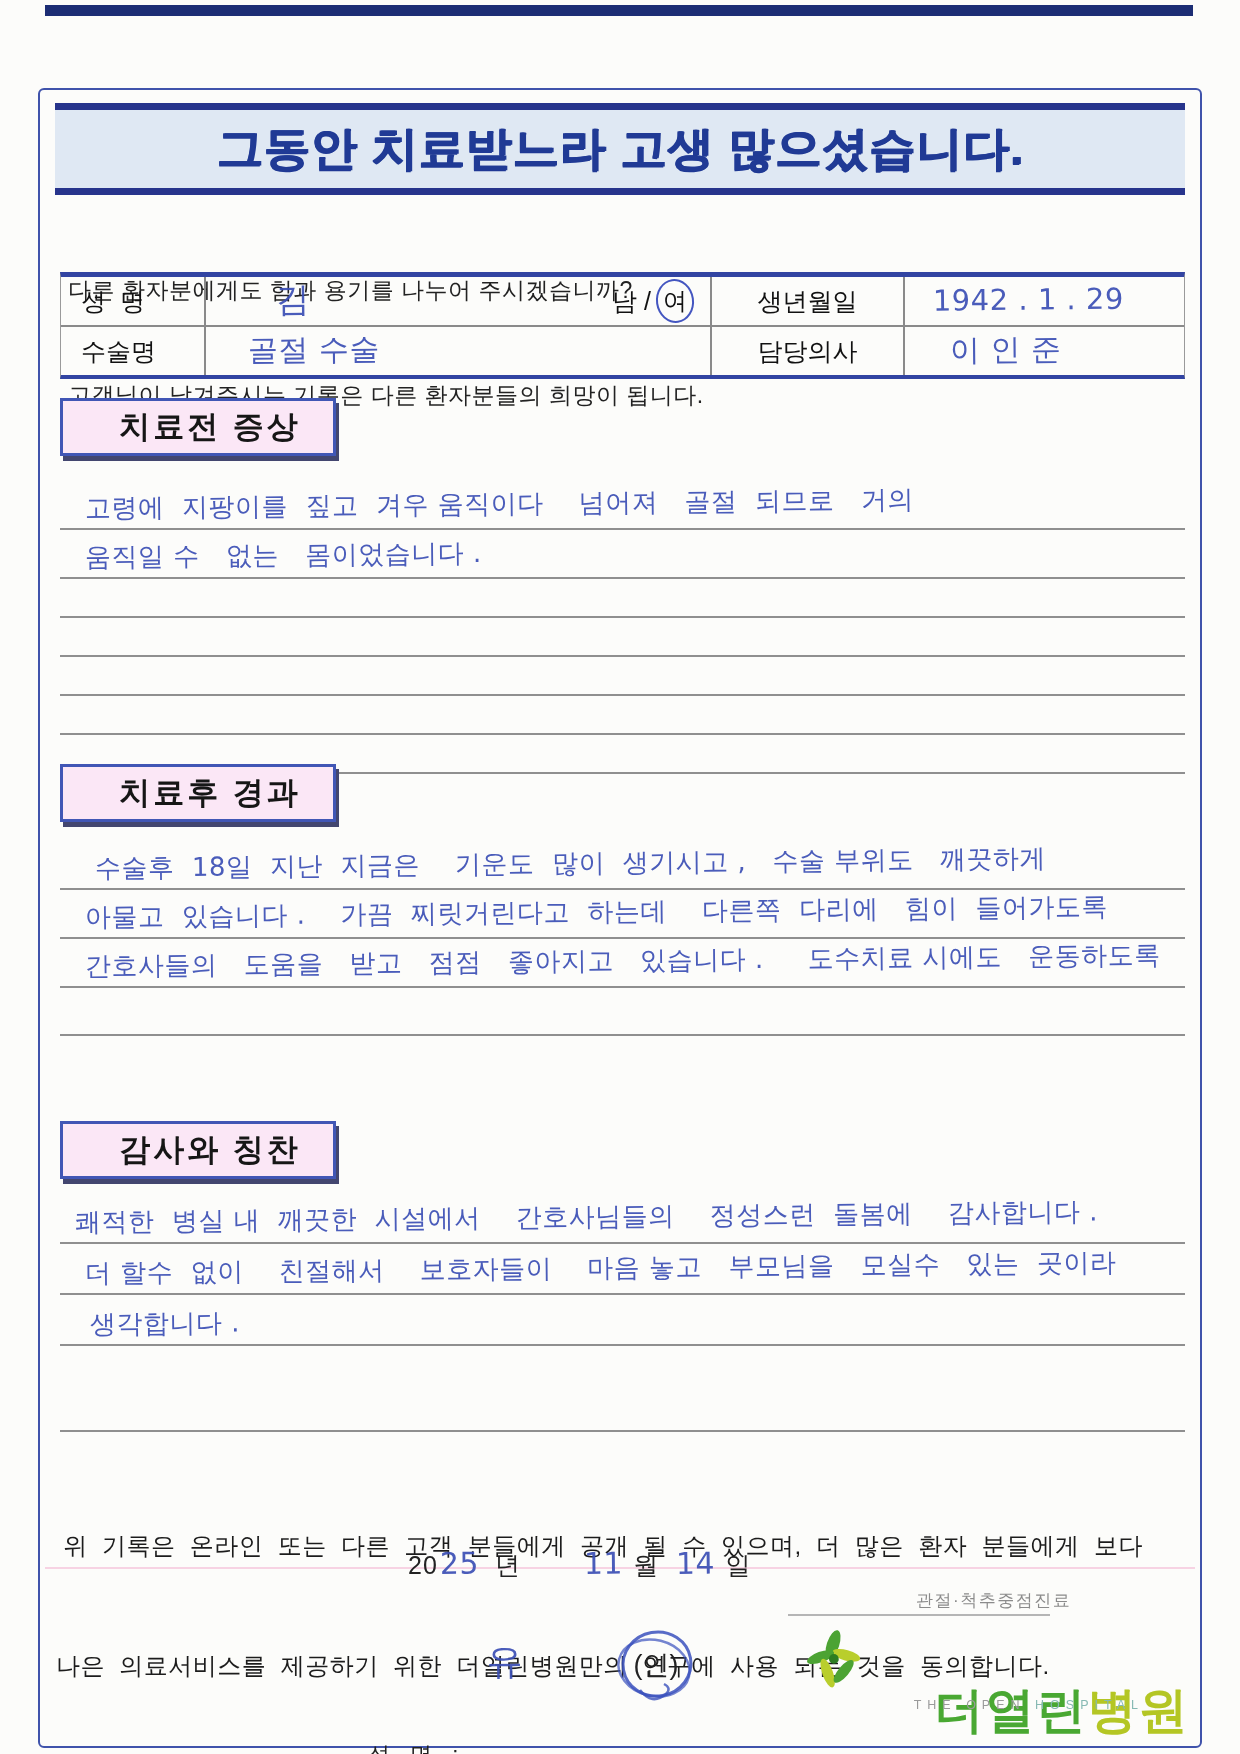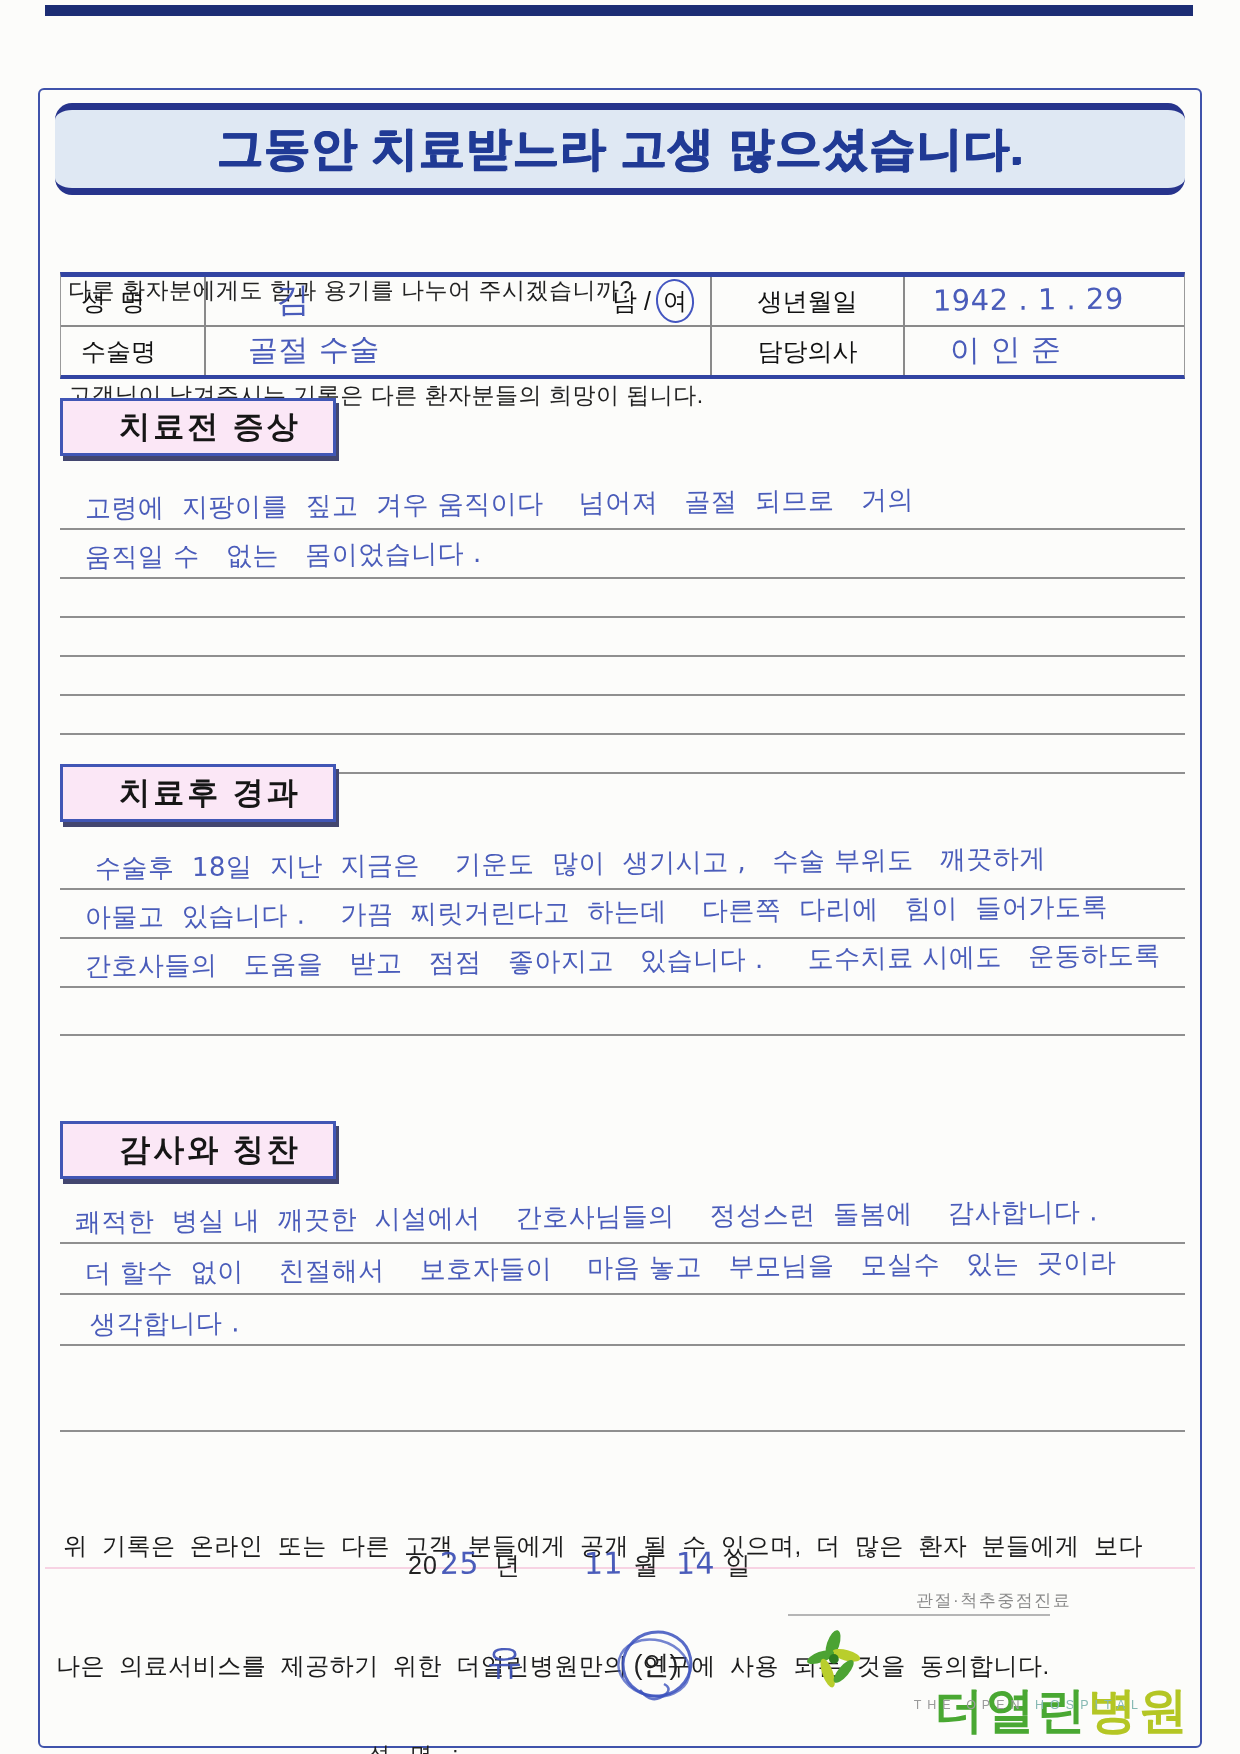--- a/index.html
+++ b/index.html
@@ -11,21 +11,21 @@
   .abs { position:absolute; }
 
   
   .top-bar { left:45px; top:5px; width:1148px; height:11px; background:#1c2d74; }
   .outer-border { left:38px; top:88px; width:1160px; height:1656px;
     border:2.5px solid #4053ab; border-radius:6px; }
 
   
   .banner { left:55px; top:103px; width:1130px; height:92px; background:#dfe8f3;
     border-top:7px solid #27348c; border-bottom:7px solid #27348c;
-    box-sizing:border-box; display:flex; align-items:center; justify-content:center;border-radius:17px; }
+    box-sizing:border-box; display:flex; align-items:center; justify-content:center; }
   .banner-title { font-size:46px; font-weight:800; color:#203a95; letter-spacing:1px;
     text-shadow:1.5px 0 0 #203a95, 0 1px 0 #203a95; white-space:pre; }
 
   .intro { left:68px; top:203px; font-size:23px; line-height:35px; color:#222; letter-spacing:0.5px; white-space:pre; }
 
   
   .info-table { left:60px; top:272px; width:1125px;
     border-top:5px solid #3244a2; border-bottom:4px solid #3244a2;
     border-left:1px solid #9a9a9a; border-right:1px solid #9a9a9a; box-sizing:border-box; }
   .it-row { display:grid; grid-template-columns:145px 506px 193px 1fr; height:48px; }

